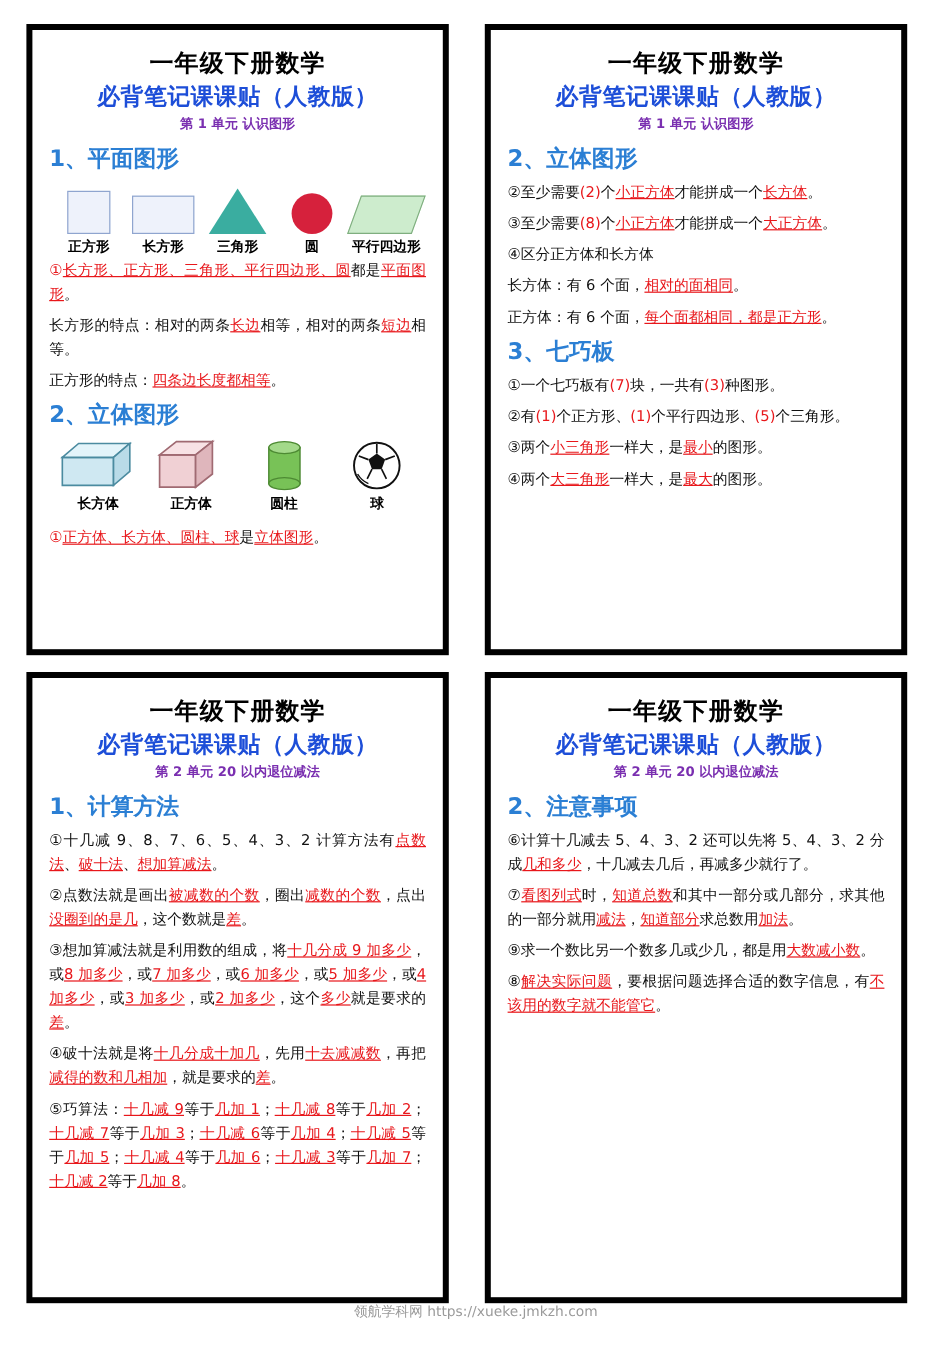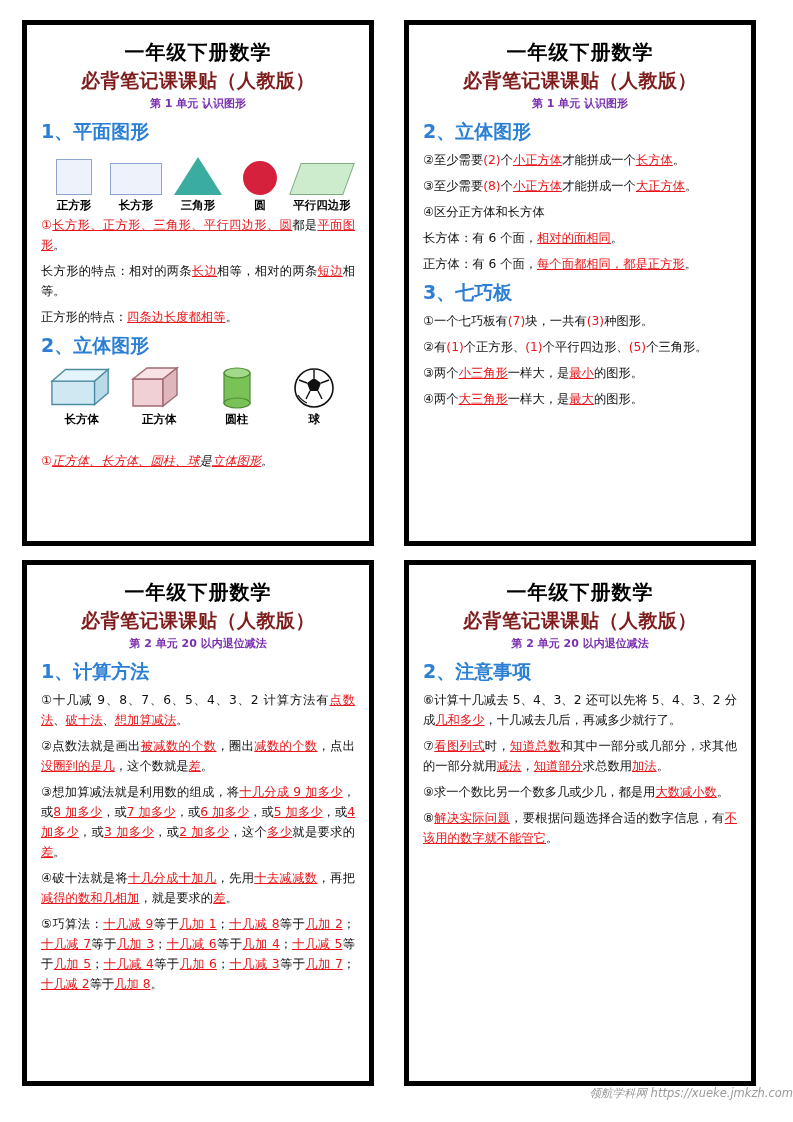--- a/index.html
+++ b/index.html
@@ -31,21 +31,21 @@
     text-align: center;
     color: #000;
     font-size: 20px;
     font-weight: bold;
     letter-spacing: 1px;
     margin: 4px 0 2px 0;
     font-family: "DejaVu Sans", sans-serif;
   }
   .title-2 {
     text-align: center;
-    color: #7f1d1d;
+    color: #1d4ed8;
     font-size: 19px;
     font-weight: bold;
     letter-spacing: 0.5px;
     margin: 2px 0 2px 0;
     font-family: "DejaVu Sans", sans-serif;
   }
   .title-3 {
     text-align: center;
     color: #7a2fb0;
     font-size: 11px;
@@ -94,25 +94,24 @@
   .rect { width: 50px; height: 30px; background: #eef2fb; border: 1.4px solid #8fa5cf; }
   .tri { width: 0; height: 0; border-left: 24px solid transparent; border-right: 24px solid transparent; border-bottom: 38px solid #3aada0; }
   .circ { width: 34px; height: 34px; border-radius: 50%; background: #d6213c; }
   .par { width: 52px; height: 30px; background: #cdeccd; border: 1.4px solid #7fae7f; transform: skewX(-20deg); }
 
   .watermark {
     position: absolute;
     left: 0;
     right: 0;
     top: 1086px;
-    text-align: right;
+    text-align: center;
     color: #9a9a9a;
     font-size: 11.5px;
     font-family: "DejaVu Sans", sans-serif;
-    font-style: italic;
   }
 </style>
 </head>
 <body>
 
 <div class="page" id="card-1">
   <div class="title-1">一年级下册数学</div>
   <div class="title-2">必背笔记课课贴（人教版）</div>
   <div class="title-3">第 1 单元  认识图形</div>
 
@@ -204,21 +203,21 @@
           <polygon points="22,13 29,18 26,26 18,26 15,18" fill="#111"></polygon>
           <polygon points="22,4 28,8 29,13 22,13 15,13 16,8" fill="#111" opacity="0.0"></polygon>
           <path d="M22,13 L22,5 M29,18 L37,15 M26,26 L30,34 M18,26 L14,34 M15,18 L7,15" stroke="#111" stroke-width="1.4" fill="none"></path>
           <path d="M6,30 a19,19 0 0 0 9,8" stroke="#111" stroke-width="1.2" fill="none"></path>
         </svg>
       </div>
       <div class="shape-label">球</div>
     </div>
   </div>
 
-  <div class="para" style="margin-top:24px;font-style:italic;">
+  <div class="para" style="margin-top:11px;">
     <span class="r">①</span><span class="ru">正方体、长方体、圆柱、球</span><span>是</span><span class="ru">立体图形</span><span>。</span>
   </div>
 </div>
 
 <div class="page" id="card-2">
   <div class="title-1">一年级下册数学</div>
   <div class="title-2">必背笔记课课贴（人教版）</div>
   <div class="title-3">第 1 单元  认识图形</div>
 
   <div class="section-head">2、立体图形</div>

